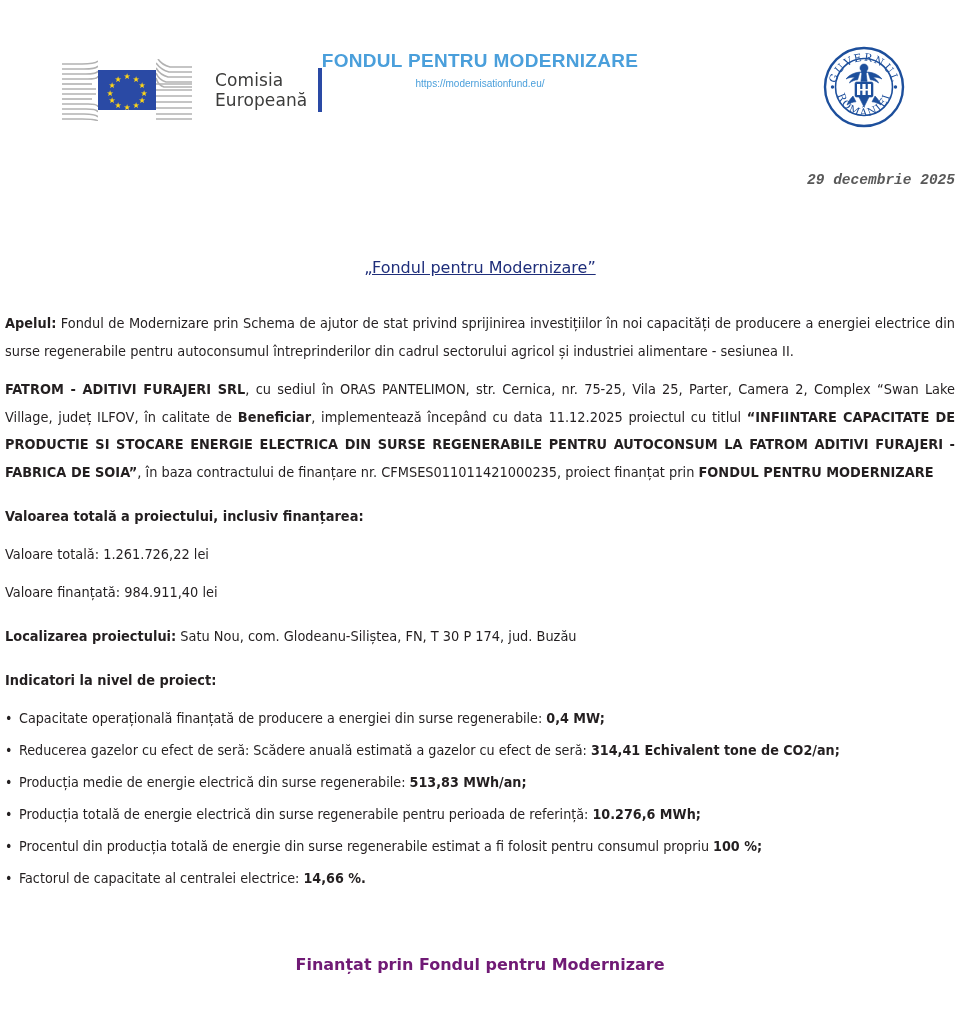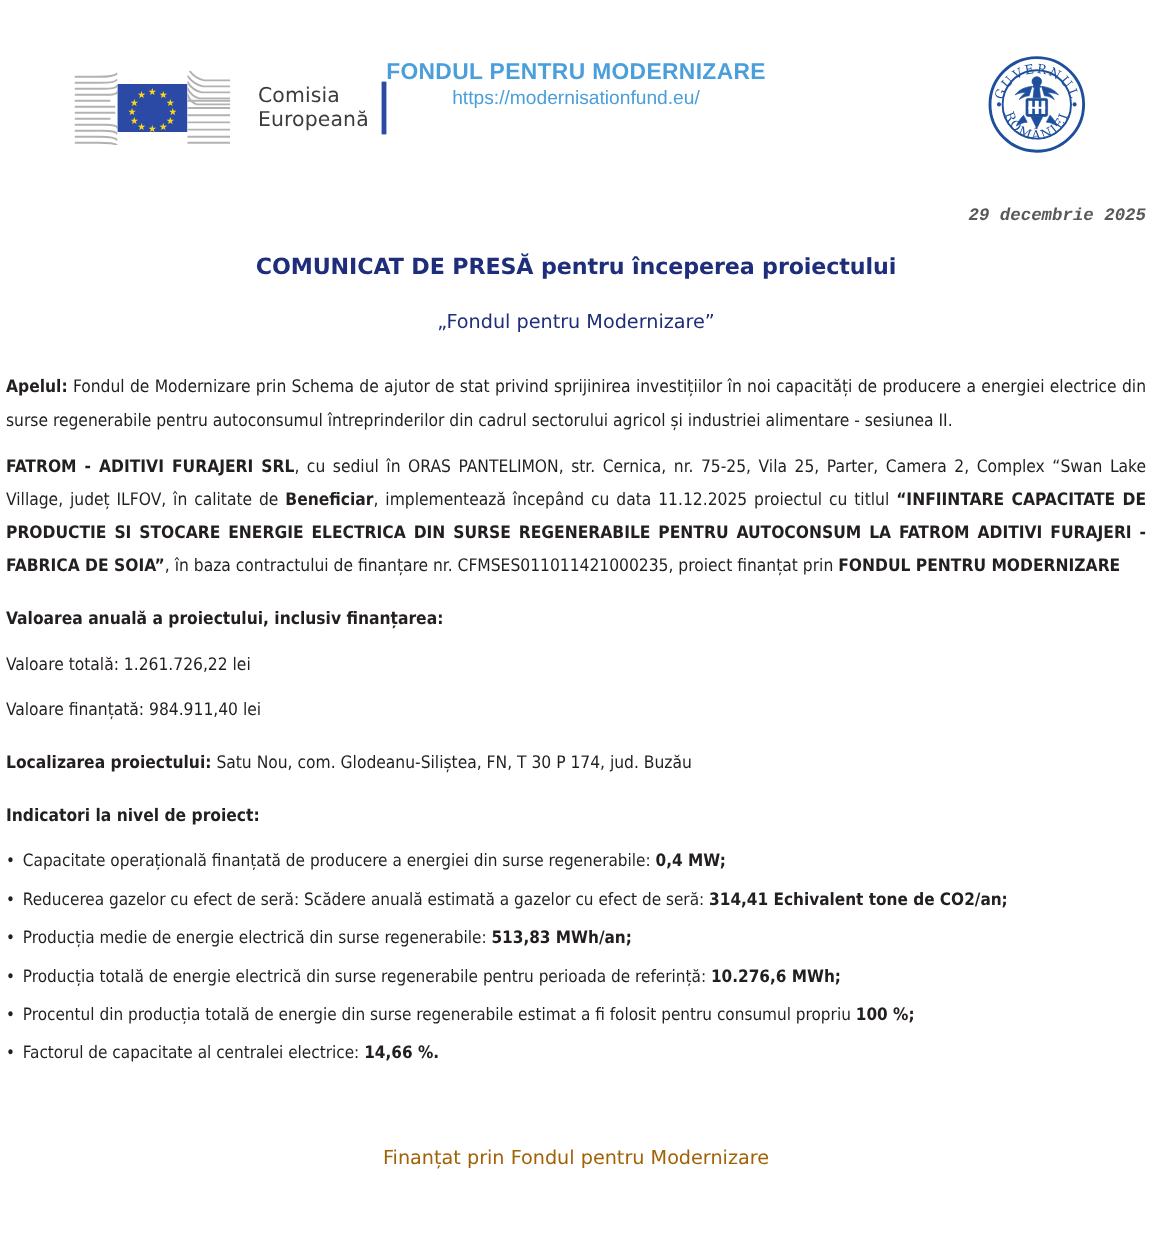--- a/index.html
+++ b/index.html
@@ -91,21 +91,21 @@
   .fund-sub {
     font-family: "Liberation Sans", sans-serif;
     font-size: 13px;
     font-weight: bold;
     color: #161616;
     margin-top: 5px;
     line-height: 16px;
   }
   .fund-url {
     font-family: "Liberation Sans", sans-serif;
-    font-size: 16px;
+    font-size: 10px;
     color: #4a9fdb;
     margin-top: 6px;
     line-height: 14px;
     text-decoration: none;
   }
 
   .gov-seal {
     position: absolute;
     right: 55px;
     top: 46px;
@@ -138,20 +138,21 @@
     letter-spacing: -0.1px;
   }
   .sub-title {
     position: absolute;
     left: 0; right: 0;
     top: 258px;
     text-align: center;
     font-family: "DejaVu Sans", sans-serif;
     font-size: 16px;
     color: #1f2e7a;
+    text-decoration: underline;
   }
 
   
   .body-area {
     position: absolute;
     left: 5px;
     top: 310px;
     width: 950px;
   }
   p.just {
@@ -199,22 +200,22 @@
   }
   ul.indicators li b { font-weight: bold; text-align: right; }
 
   .footer-note {
     position: absolute;
     left: 0; right: 0;
     top: 955px;
     text-align: center;
     font-family: "DejaVu Sans", sans-serif;
     font-size: 16px;
-    font-weight: normal;
-    color: #a16207;
+    font-weight: bold;
+    color: #701a75;
   }
 </style>
 </head>
 <body>
 
 <div class="page">
 
   <div class="header">
 
     <div class="ec-logo">
@@ -310,30 +311,29 @@
           <rect x="39.4" y="38" width="3.2" height="11"></rect>
           <rect x="44.8" y="38" width="3.2" height="11"></rect>
           <rect x="34" y="43" width="14" height="1.6"></rect>
         </g>
       </svg>
     </div>
   </div>
 
   <div class="doc-date">29 decembrie 2025</div>
 
-  <div class="main-title">COMUNICAT DE PRESĂ pentru începerea proiectului</div>
   <div class="sub-title">„Fondul pentru Modernizare”</div>
 
   <div class="body-area">
 
     <p class="just"><b>Apelul:</b><span> Fondul de Modernizare prin Schema de ajutor de stat privind sprijinirea investițiilor în noi capacități de producere a energiei electrice din surse regenerabile pentru autoconsumul întreprinderilor din cadrul sectorului agricol și industriei alimentare - sesiunea II.</span></p>
 
     <p class="just"><b>FATROM - ADITIVI FURAJERI SRL</b><span>, cu sediul în ORAS PANTELIMON, str. Cernica, nr. 75-25, Vila 25, Parter, Camera 2, Complex “Swan Lake Village, județ ILFOV, în calitate de </span><b>Beneficiar</b><span>, implementează începând cu data 11.12.2025 proiectul cu titlul </span><b>“INFIINTARE CAPACITATE DE PRODUCTIE SI STOCARE ENERGIE ELECTRICA DIN SURSE REGENERABILE PENTRU AUTOCONSUM LA FATROM ADITIVI FURAJERI - FABRICA DE SOIA”</b><span>, în baza contractului de finanțare nr. CFMSES011011421000235, proiect finanțat prin </span><b>FONDUL PENTRU MODERNIZARE</b></p>
 
-    <p class="line gap-before"><b>Valoarea anuală a proiectului, inclusiv finanțarea:</b></p>
+    <p class="line gap-before"><b>Valoarea totală a proiectului, inclusiv finanțarea:</b></p>
 
     <p class="line"><span>Valoare totală: </span><span>1.261.726,22 lei</span></p>
 
     <p class="line"><span>Valoare finanțată: </span><span>984.911,40 lei</span></p>
 
 
     <p class="line gap-before"><b>Localizarea proiectului:</b><span> Satu Nou, com. Glodeanu-Siliștea, FN, T 30 P 174, jud. Buzău</span></p>
 
     <p class="line gap-before"><b>Indicatori la nivel de proiect:</b></p>
 

